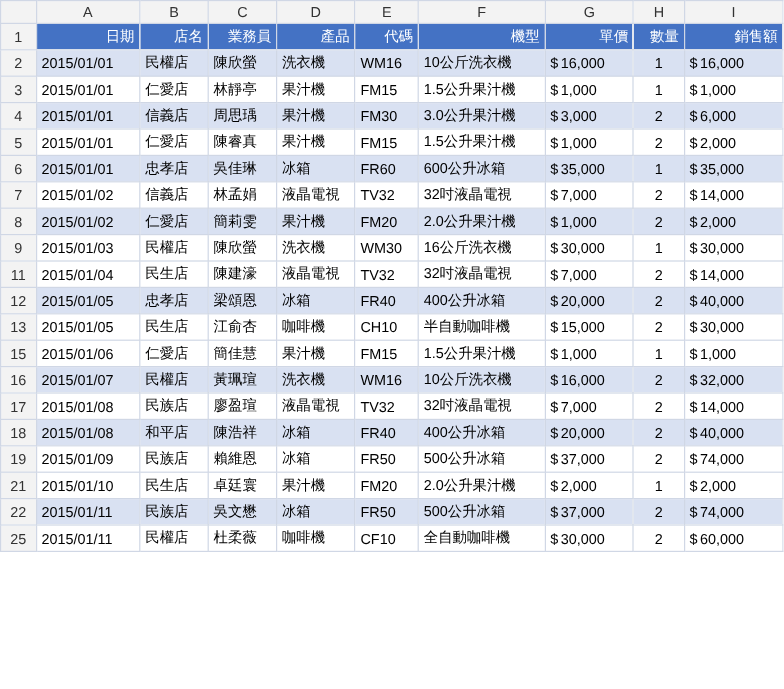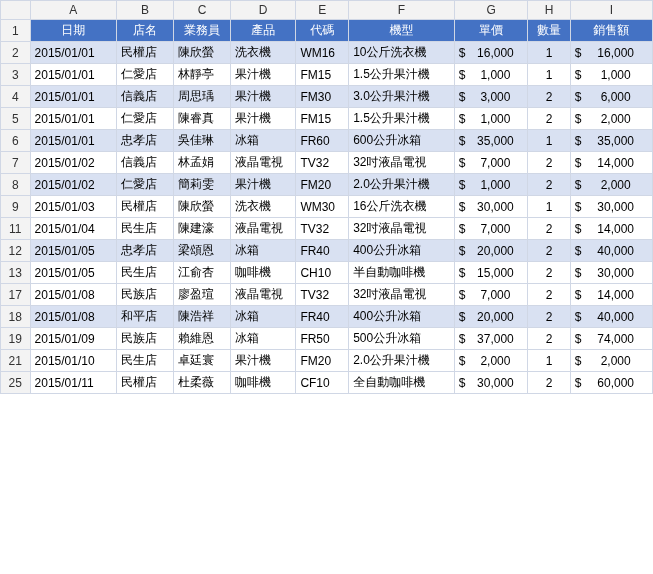--- a/index.html
+++ b/index.html
@@ -38,40 +38,40 @@
     background: #f3f3f3;
     text-align: center;
     color: #333;
     font-weight: normal;
     border: 1px solid #ccc;
     width: 28px;
   }
   .hdrrow td {
     background: #4472c4;
     color: #fff;
-    text-align: center;
+    text-align: right;
     font-weight: normal;
   }
   tr.band td.datacell {
     background: #d9e1f2;
   }
   tr.noband td.datacell {
     background: #ffffff;
   }
   td.datacell {
     color: #000;
   }
   .c-left   { text-align: left; }
   .c-center { text-align: center; }
   .cur {
     display: flex;
     justify-content: space-between;
   }
   .cur .sym { padding-right: 2px; }
-  .cur .val { text-align: center; flex: 1; }
+  .cur .val { text-align: left; flex: 1; }
   
   col.cA { width: 82px; }
   col.cB { width: 54px; }
   col.cC { width: 54px; }
   col.cD { width: 62px; }
   col.cE { width: 50px; }
   col.cF { width: 100px; }
   col.cG { width: 70px; }
   col.cH { width: 40px; }
   col.cI { width: 78px; }
@@ -355,20 +355,64 @@
         </td>
         <td class="datacell c-center">2</td>
         <td class="datacell ">
           <span class="cur">
             <span class="sym">$</span>
             <span class="val">30,000</span>
           </span>
         </td>
       </tr>
       <tr class="noband">
+        <th class="rowhead">15</th>
+        <td class="datacell c-left">2015/01/06</td>
+        <td class="datacell c-left">仁愛店</td>
+        <td class="datacell c-left">簡佳慧</td>
+        <td class="datacell c-left">果汁機</td>
+        <td class="datacell c-left">FM15</td>
+        <td class="datacell c-left">1.5公升果汁機</td>
+        <td class="datacell ">
+          <span class="cur">
+            <span class="sym">$</span>
+            <span class="val">1,000</span>
+          </span>
+        </td>
+        <td class="datacell c-center">1</td>
+        <td class="datacell ">
+          <span class="cur">
+            <span class="sym">$</span>
+            <span class="val">1,000</span>
+          </span>
+        </td>
+      </tr>
+      <tr class="band">
+        <th class="rowhead">16</th>
+        <td class="datacell c-left">2015/01/07</td>
+        <td class="datacell c-left">民權店</td>
+        <td class="datacell c-left">黃珮瑄</td>
+        <td class="datacell c-left">洗衣機</td>
+        <td class="datacell c-left">WM16</td>
+        <td class="datacell c-left">10公斤洗衣機</td>
+        <td class="datacell ">
+          <span class="cur">
+            <span class="sym">$</span>
+            <span class="val">16,000</span>
+          </span>
+        </td>
+        <td class="datacell c-center">2</td>
+        <td class="datacell ">
+          <span class="cur">
+            <span class="sym">$</span>
+            <span class="val">32,000</span>
+          </span>
+        </td>
+      </tr>
+      <tr class="noband">
         <th class="rowhead">17</th>
         <td class="datacell c-left">2015/01/08</td>
         <td class="datacell c-left">民族店</td>
         <td class="datacell c-left">廖盈瑄</td>
         <td class="datacell c-left">液晶電視</td>
         <td class="datacell c-left">TV32</td>
         <td class="datacell c-left">32吋液晶電視</td>
         <td class="datacell ">
           <span class="cur">
             <span class="sym">$</span>
@@ -442,20 +486,42 @@
           </span>
         </td>
         <td class="datacell c-center">1</td>
         <td class="datacell ">
           <span class="cur">
             <span class="sym">$</span>
             <span class="val">2,000</span>
           </span>
         </td>
       </tr>
+      <tr class="band">
+        <th class="rowhead">22</th>
+        <td class="datacell c-left">2015/01/11</td>
+        <td class="datacell c-left">民族店</td>
+        <td class="datacell c-left">吳文懋</td>
+        <td class="datacell c-left">冰箱</td>
+        <td class="datacell c-left">FR50</td>
+        <td class="datacell c-left">500公升冰箱</td>
+        <td class="datacell ">
+          <span class="cur">
+            <span class="sym">$</span>
+            <span class="val">37,000</span>
+          </span>
+        </td>
+        <td class="datacell c-center">2</td>
+        <td class="datacell ">
+          <span class="cur">
+            <span class="sym">$</span>
+            <span class="val">74,000</span>
+          </span>
+        </td>
+      </tr>
       <tr class="noband">
         <th class="rowhead">25</th>
         <td class="datacell c-left">2015/01/11</td>
         <td class="datacell c-left">民權店</td>
         <td class="datacell c-left">杜柔薇</td>
         <td class="datacell c-left">咖啡機</td>
         <td class="datacell c-left">CF10</td>
         <td class="datacell c-left">全自動咖啡機</td>
         <td class="datacell ">
           <span class="cur">

